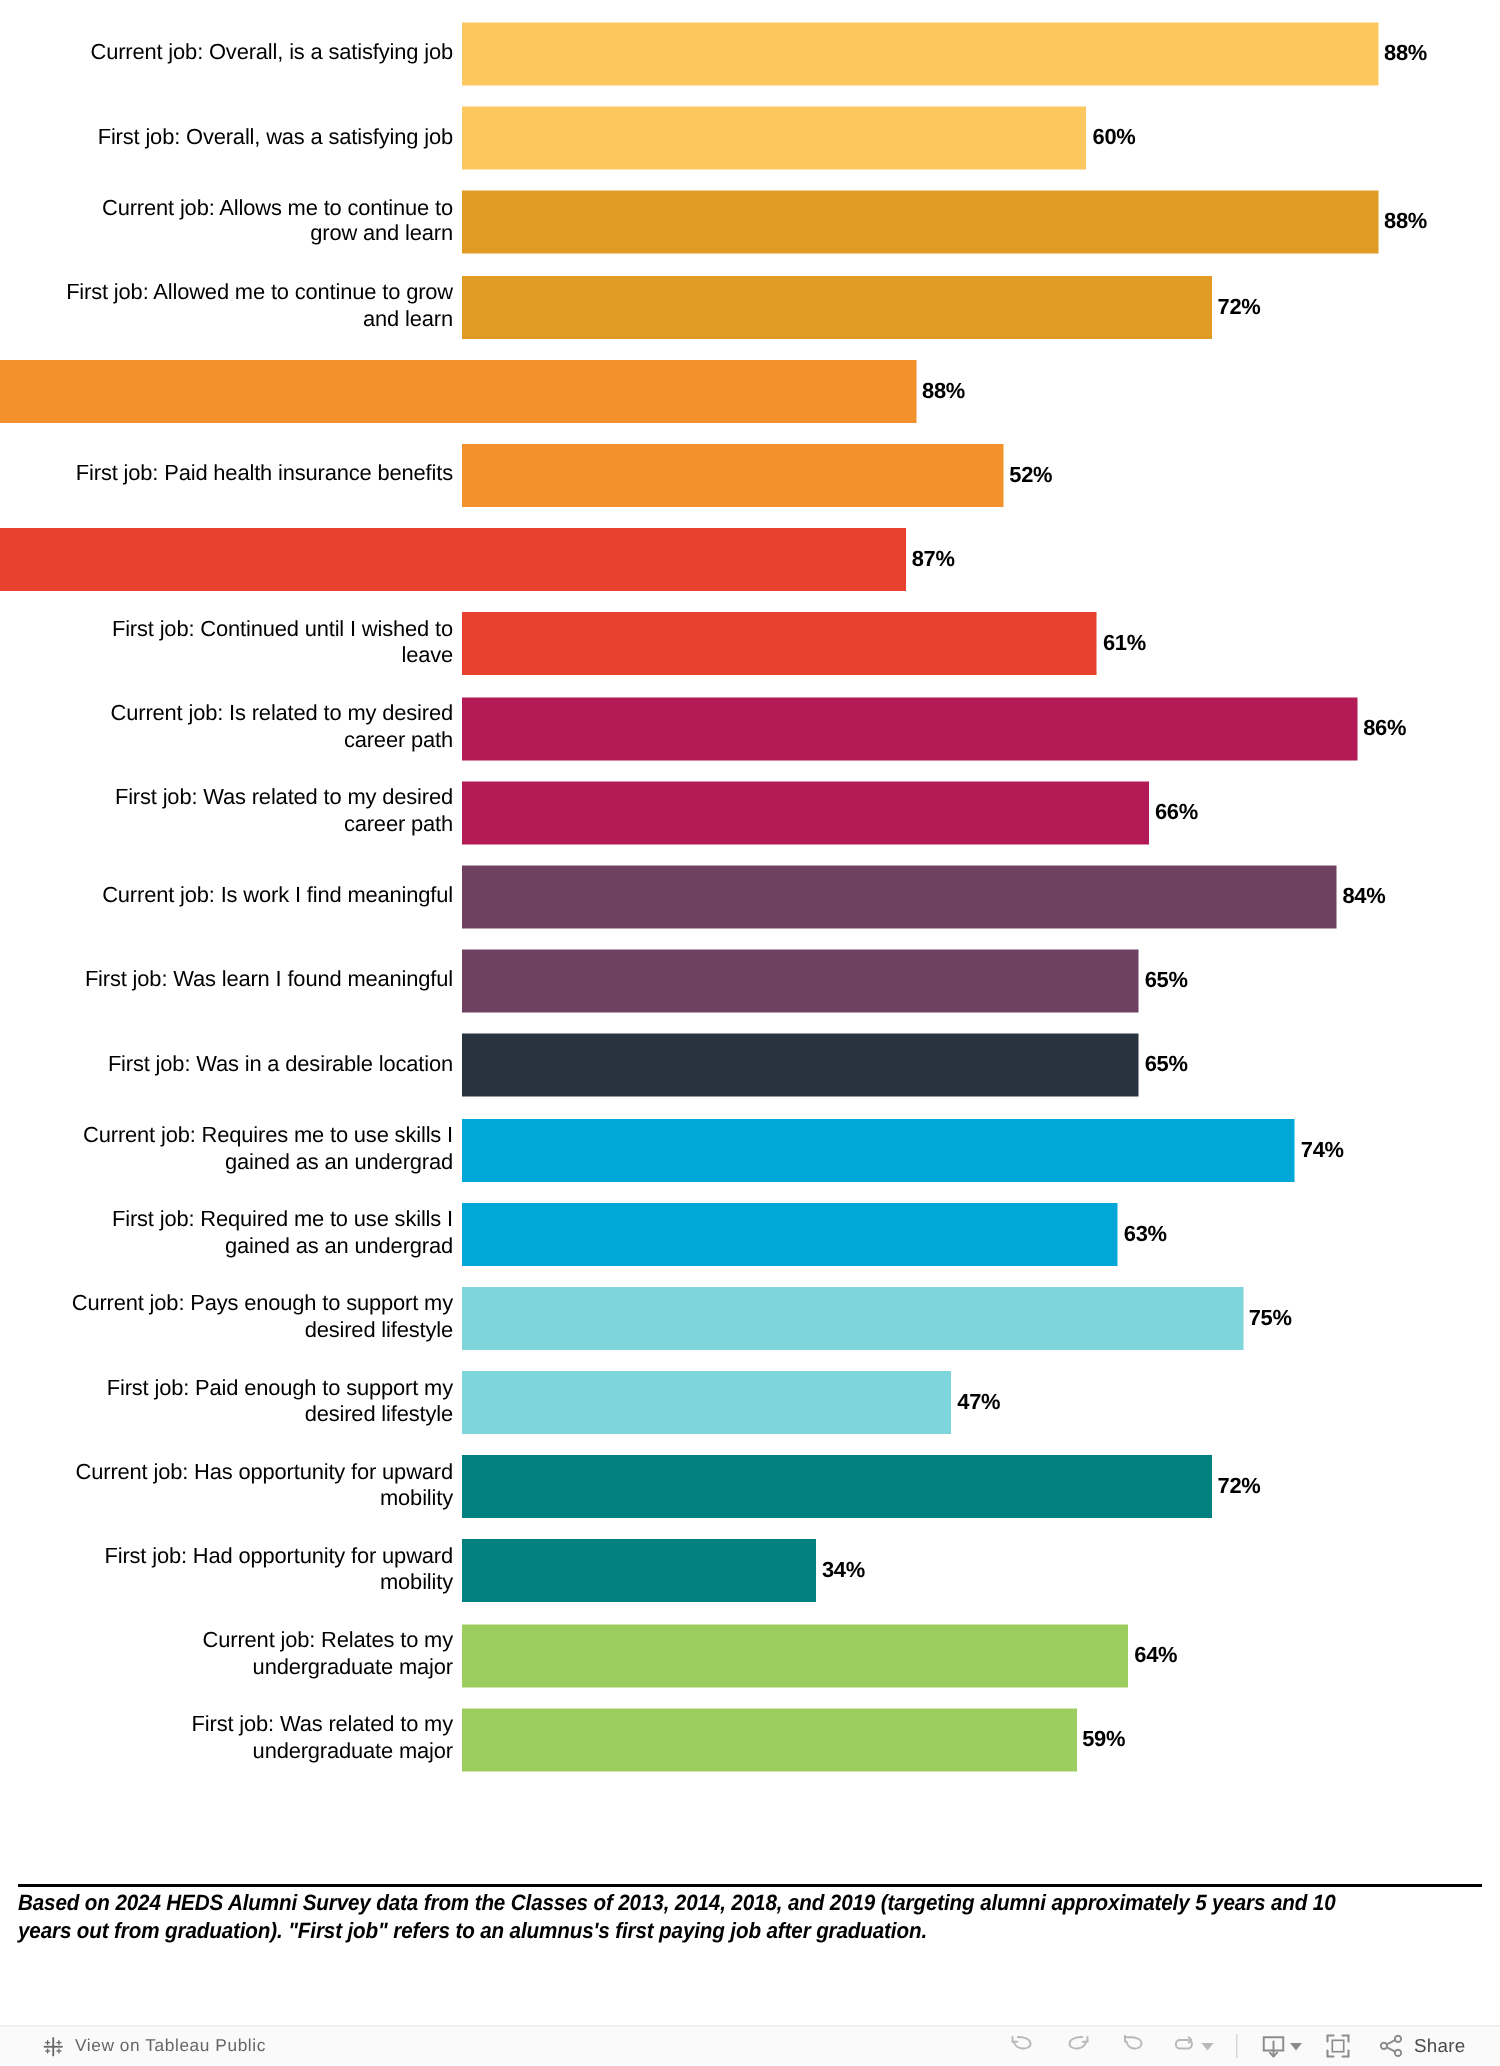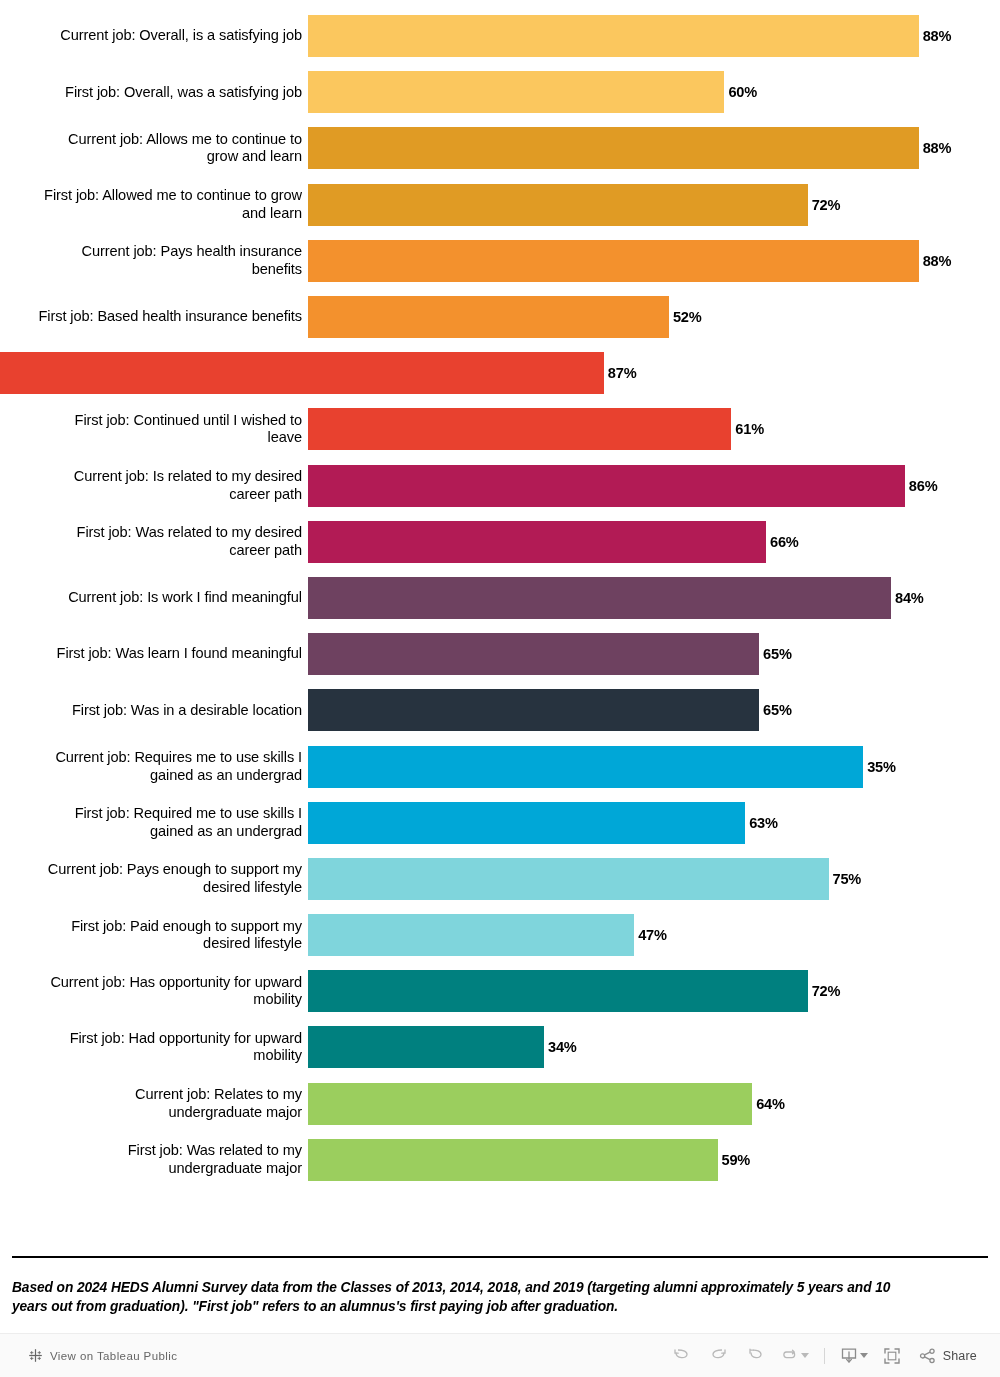--- a/index.html
+++ b/index.html
@@ -61,38 +61,38 @@
     white-space: nowrap;
     letter-spacing: -0.2px;
   }
   
   .caption-wrap {
     position: absolute;
     left: 12px;
     top: 1256px;
     width: 976px;
     border-top: 2.5px solid #000000;
-    padding-top: 20px;
+    padding-top: 2px;
   }
   .caption {
     font-family: "Liberation Sans Narrow", "Liberation Sans", sans-serif;
     font-size: 14.8px;
     font-weight: bold;
     font-style: italic;
     line-height: 19px;
     color: #000000;
     transform: scaleX(0.93);
     transform-origin: left top;
     letter-spacing: -0.1px;
   }
   
   .toolbar {
     position: absolute;
     left: 0; bottom: 0;
-    width: 1000px; height: 44px;
+    width: 1000px; height: 27px;
     background: #fafafa;
     border-top: 1px solid #ededed;
     display: flex;
     align-items: center;
     justify-content: space-between;
   }
   .tb-left {
     display: flex;
     align-items: center;
     gap: 7px;
@@ -169,29 +169,27 @@
       </div>
       <div class="row">
         <div class="row-label">First job: Allowed me to continue to grow
 and learn</div>
         <div class="bar-zone">
           <div class="bar" style="width: 499.7px; background: rgb(224, 155, 36);"></div>
           <div class="bar-value">72%</div>
         </div>
       </div>
       <div class="row">
-        <div class="row-label">Current job: Pays health insurance
-benefits</div>
         <div class="bar-zone">
           <div class="bar" style="width: 610.7px; background: rgb(243, 145, 45);"></div>
           <div class="bar-value">88%</div>
         </div>
       </div>
       <div class="row">
-        <div class="row-label">First job: Based health insurance benefits</div>
+        <div class="row-label">First job: Paid health insurance benefits</div>
         <div class="bar-zone">
           <div class="bar" style="width: 360.9px; background: rgb(243, 145, 45);"></div>
           <div class="bar-value">52%</div>
         </div>
       </div>
       <div class="row">
         <div class="bar-zone">
           <div class="bar" style="width: 603.8px; background: rgb(232, 65, 47);"></div>
           <div class="bar-value">87%</div>
         </div>
@@ -239,21 +237,21 @@
         <div class="bar-zone">
           <div class="bar" style="width: 451.1px; background: rgb(39, 51, 63);"></div>
           <div class="bar-value">65%</div>
         </div>
       </div>
       <div class="row">
         <div class="row-label">Current job: Requires me to use skills I
 gained as an undergrad</div>
         <div class="bar-zone">
           <div class="bar" style="width: 555.2px; background: rgb(0, 167, 215);"></div>
-          <div class="bar-value">35%</div>
+          <div class="bar-value">74%</div>
         </div>
       </div>
       <div class="row">
         <div class="row-label">First job: Required me to use skills I
 gained as an undergrad</div>
         <div class="bar-zone">
           <div class="bar" style="width: 437.2px; background: rgb(0, 167, 215);"></div>
           <div class="bar-value">63%</div>
         </div>
       </div>

